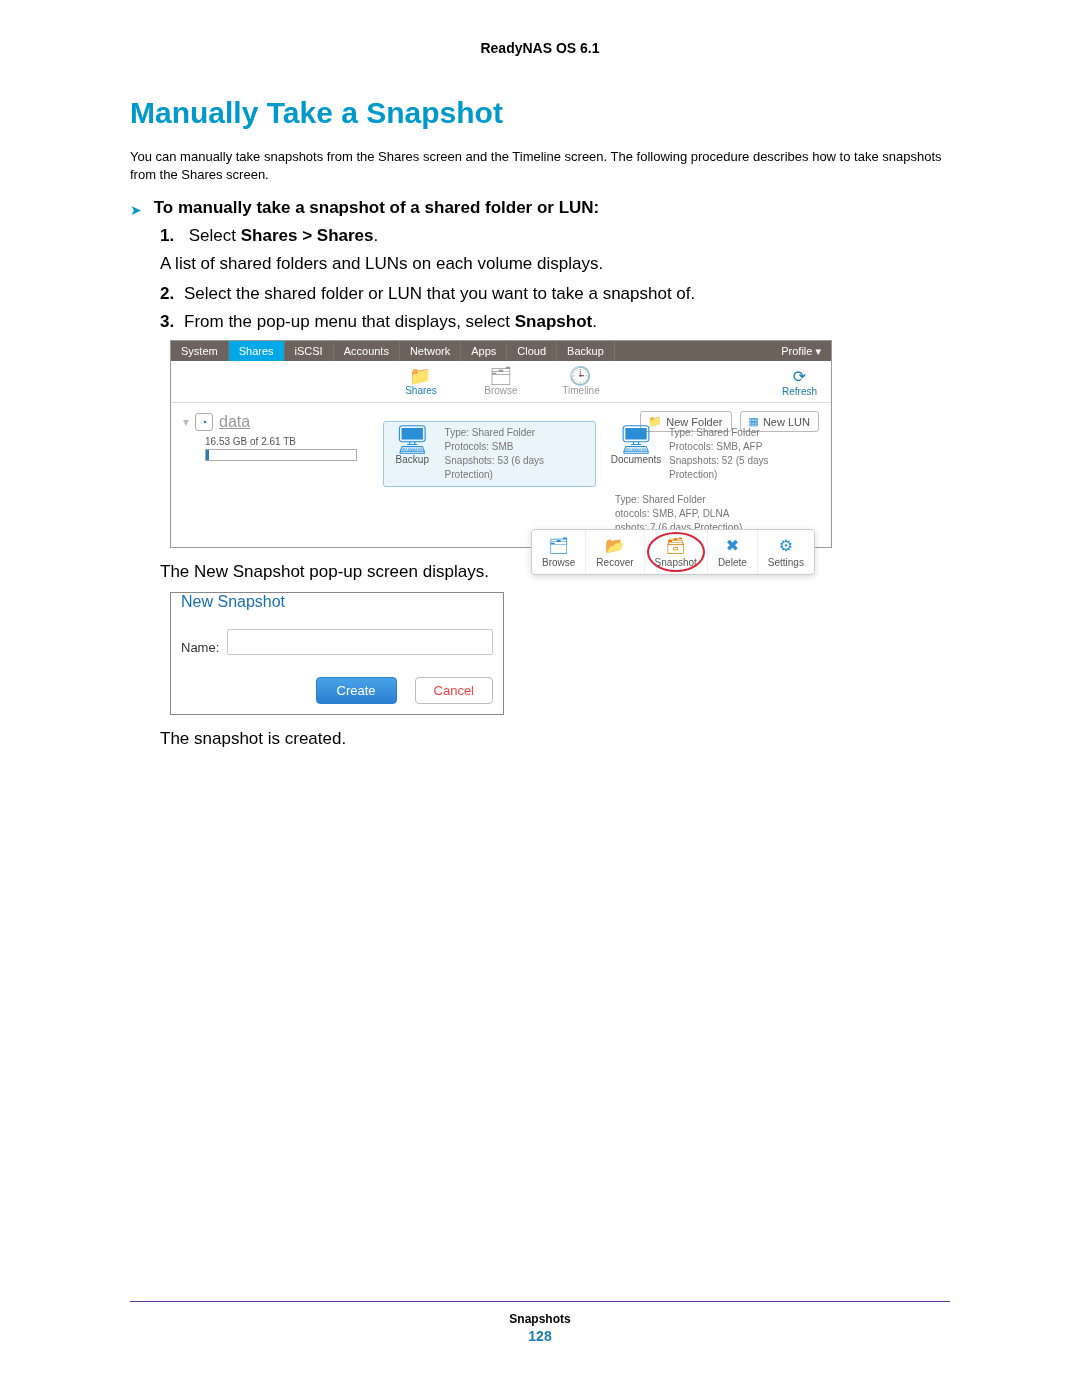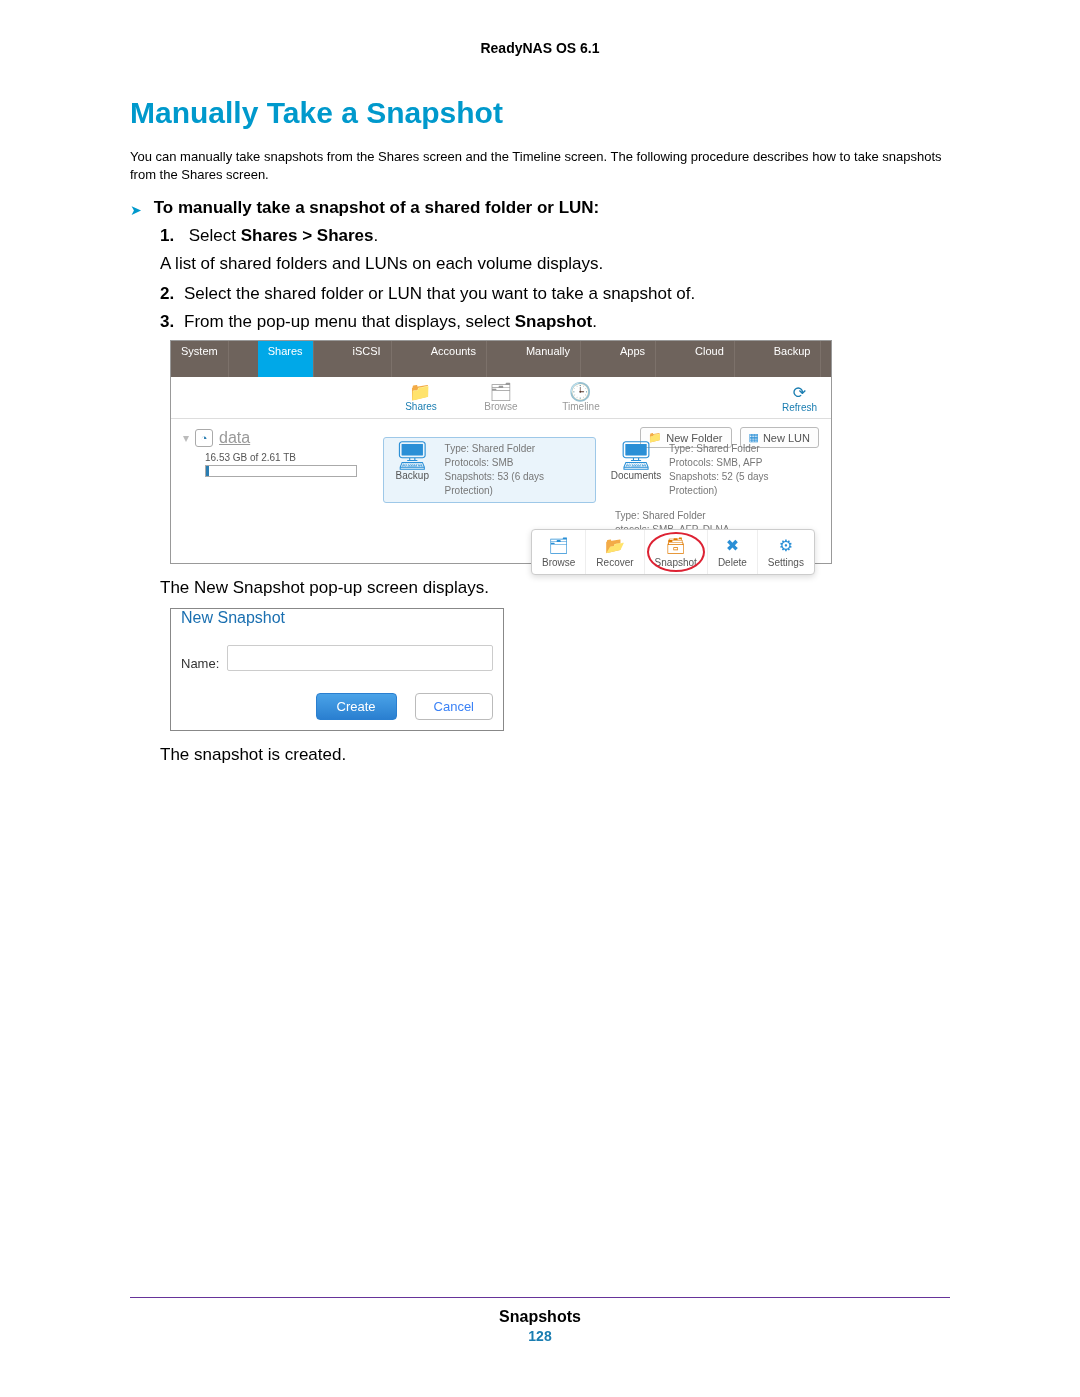--- a/index.html
+++ b/index.html
@@ -51,24 +51,23 @@
     border: 1px solid #999;
     width: 660px;
     margin-left: 40px;
     margin-bottom: 14px;
     font-family: "Segoe UI", Arial, sans-serif;
   }
   .nav-tabs {
     display: flex;
     align-items: stretch;
     background: #6e635c;
-    height: 36px;
+    height: 20px;
     font-size: 11px;
     color: #fff;
-    gap: 29px;
   }
   .nav-tabs .tab {
     padding: 4px 10px;
     border-right: 1px solid #7c716a;
   }
   .nav-tabs .tab.active { background: #00a8e8; }
   .nav-tabs .spacer { flex: 1; }
   .nav-tabs .profile { padding: 4px 10px; }
 
   .toolbar-row {
@@ -157,28 +156,28 @@
   .shot2 .field-row label { font-size:13px;color:#333; }
   .shot2 .field-row input {
     flex:1;border:1px solid #ccc;border-radius:2px;height:20px;padding:2px 4px;font-size:13px;
   }
   .shot2 .dlg-btns { display:flex;justify-content:flex-end;gap:18px; }
   .btn-primary {
     background:linear-gradient(to bottom,#4aa3e8,#2a7fd0);
     color:#fff;border:1px solid #2a7fd0;border-radius:4px;padding:5px 20px;font-size:13px;
   }
   .btn-secondary {
-    background:#fff;color:#3b82f6;border:1px solid #bbb;border-radius:4px;padding:5px 18px;font-size:13px;
+    background:#fff;color:#ef4444;border:1px solid #bbb;border-radius:4px;padding:5px 18px;font-size:13px;
   }
 
   .page-footer {
     position:absolute;left:130px;right:130px;bottom:36px;
     border-top:1px solid #663399;padding-top:10px;text-align:center;
   }
-  .page-footer .foot-title { font-weight:bold;font-size:16px;text-align:center; }
+  .page-footer .foot-title { font-weight:bold;font-size:12px;text-align:center; }
   .page-footer .page-num { color:#1a7db1;font-size:14px;font-weight:bold;margin-top:2px; }
 </style>
 </head>
 <body>
 
 <div class="page">
   <div class="doc-header">ReadyNAS OS 6.1</div>
 
   <div class="section-title">Manually Take a Snapshot</div>
 
@@ -201,21 +200,21 @@
     <li><span class="num">2.</span><span>Select the shared folder or LUN that you want to take a snapshot of.</span></li>
     <li><span class="num">3.</span><span>From the pop-up menu that displays, select </span><b>Snapshot</b><span>.</span></li>
   </ol>
 
   <div class="shot1" style="position:relative;">
     <div class="nav-tabs">
       <div class="tab">System</div>
       <div class="tab active">Shares</div>
       <div class="tab">iSCSI</div>
       <div class="tab">Accounts</div>
-      <div class="tab">Manually</div>
+      <div class="tab">Network</div>
       <div class="tab">Apps</div>
       <div class="tab">Cloud</div>
       <div class="tab">Backup</div>
       <div class="spacer"></div>
       <div class="profile">Profile ▾</div>
     </div>
 
     <div class="toolbar-row">
       <div class="toolbar-item">
         <div class="ic">📁</div>

